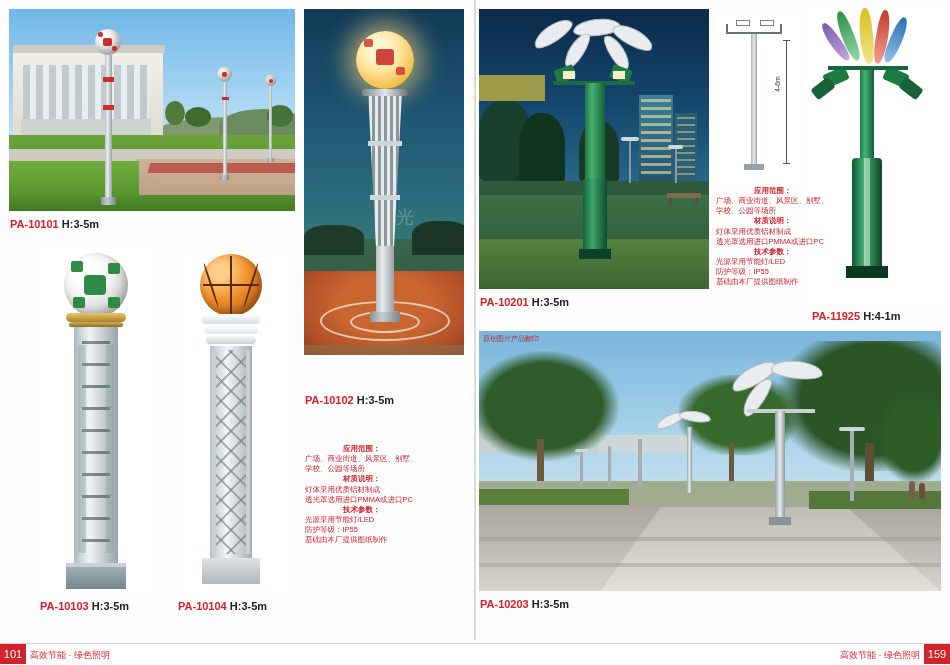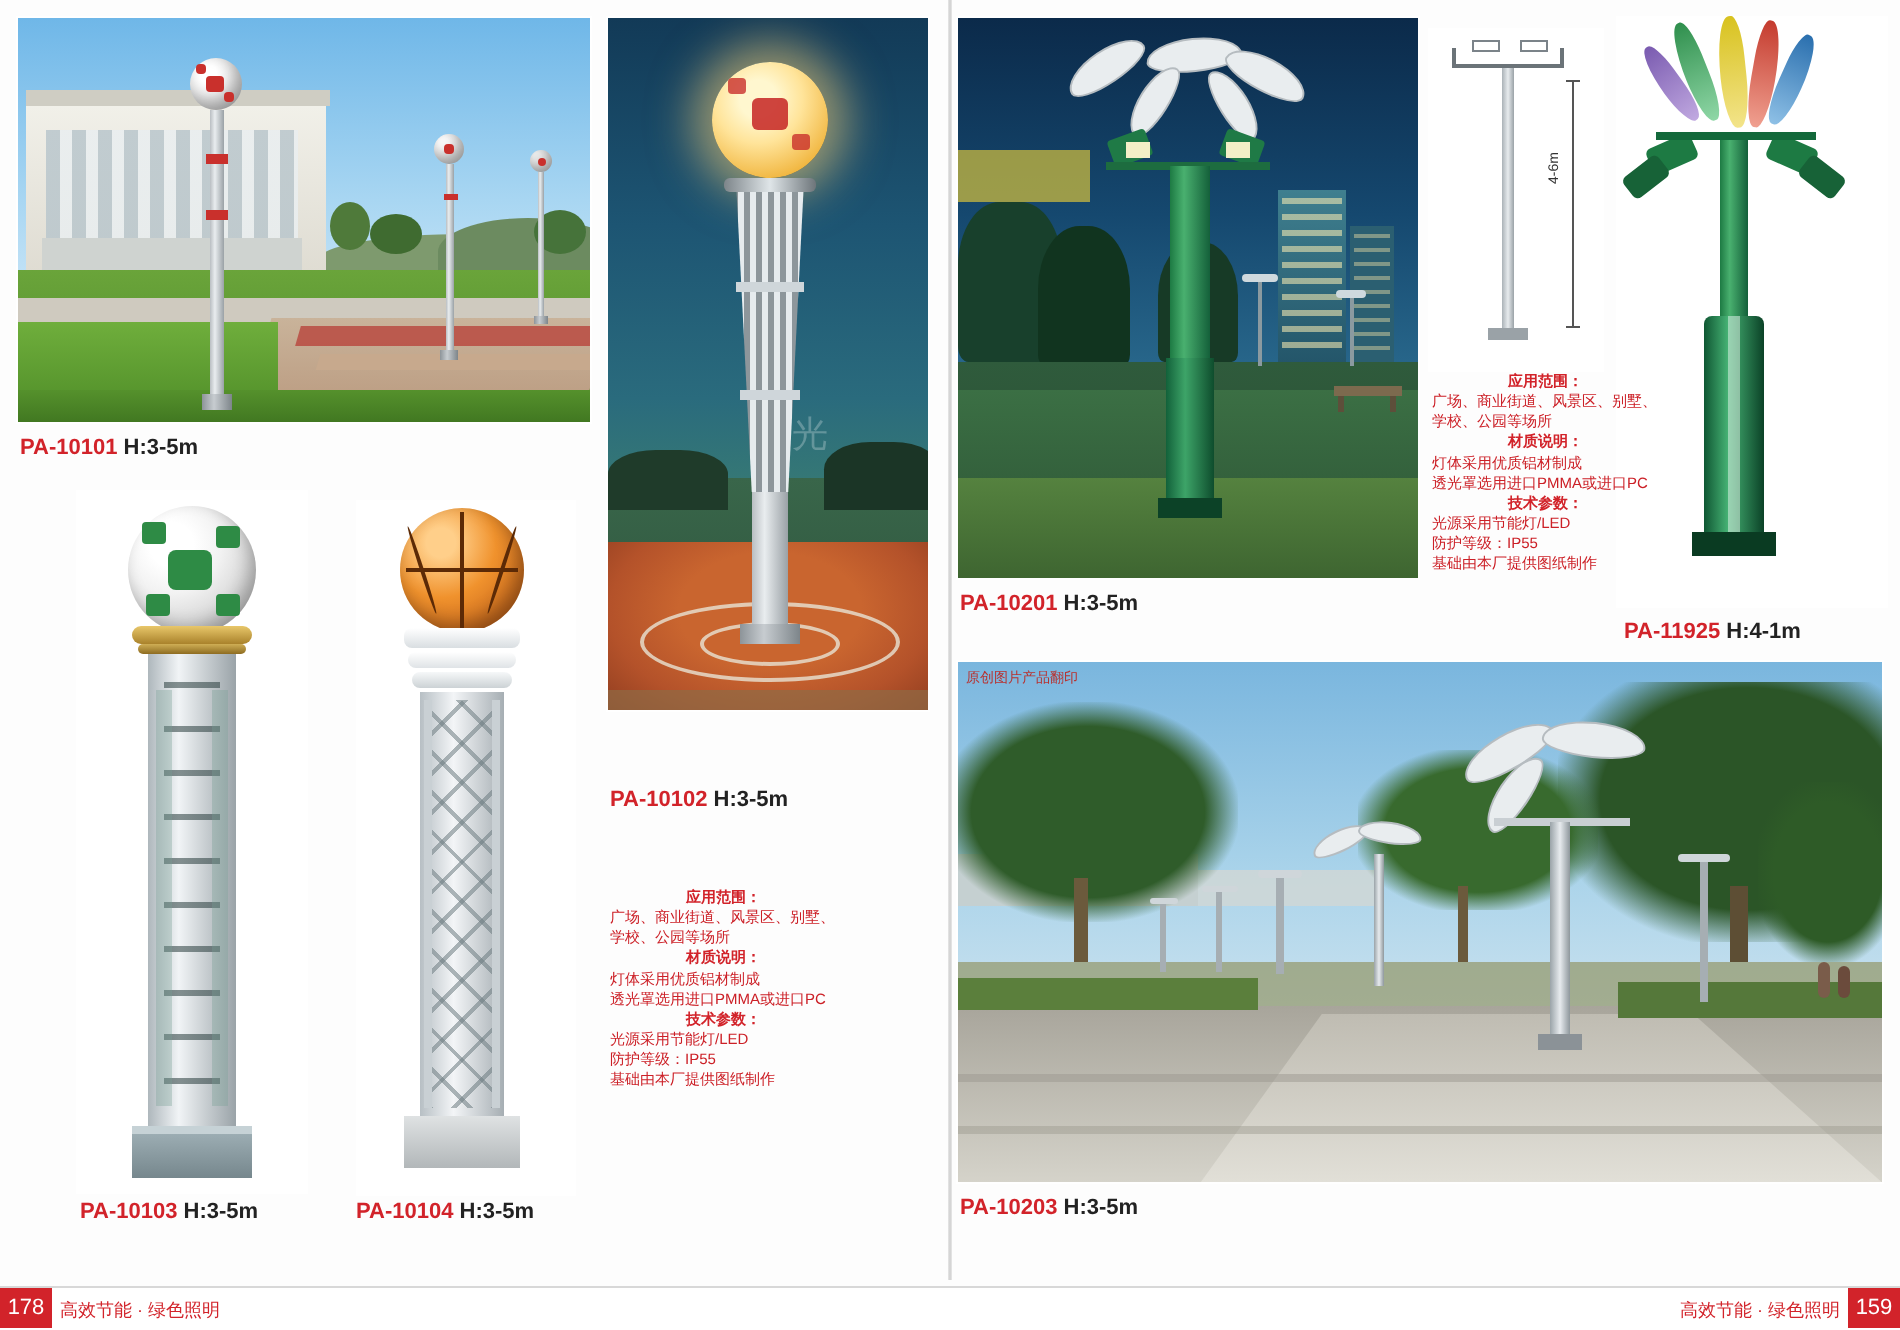--- a/index.html
+++ b/index.html
@@ -421,19 +421,19 @@
     <div style="position:absolute;left:440px;top:152px;width:6px;height:16px;background:#6b4b3c;border-radius:3px;"></div>
 
     <div class="tiny-label" style="left:4px; top:3px;">原创图片产品翻印</div>
   </div>
   <div class="caption" style="left:480px; top:598px;">
     <span>PA-10203</span>
     <span class="h">H:3-5m</span>
   </div>
 
   <div class="footer-bar">
-    <div class="folio left">178</div>
+    <div class="folio left">101</div>
     <div class="footer-tag left">高效节能 · 绿色照明</div>
     <div class="footer-tag right">高效节能 · 绿色照明</div>
     <div class="folio right">159</div>
   </div>
 
 </div>
 
 </body></html>

